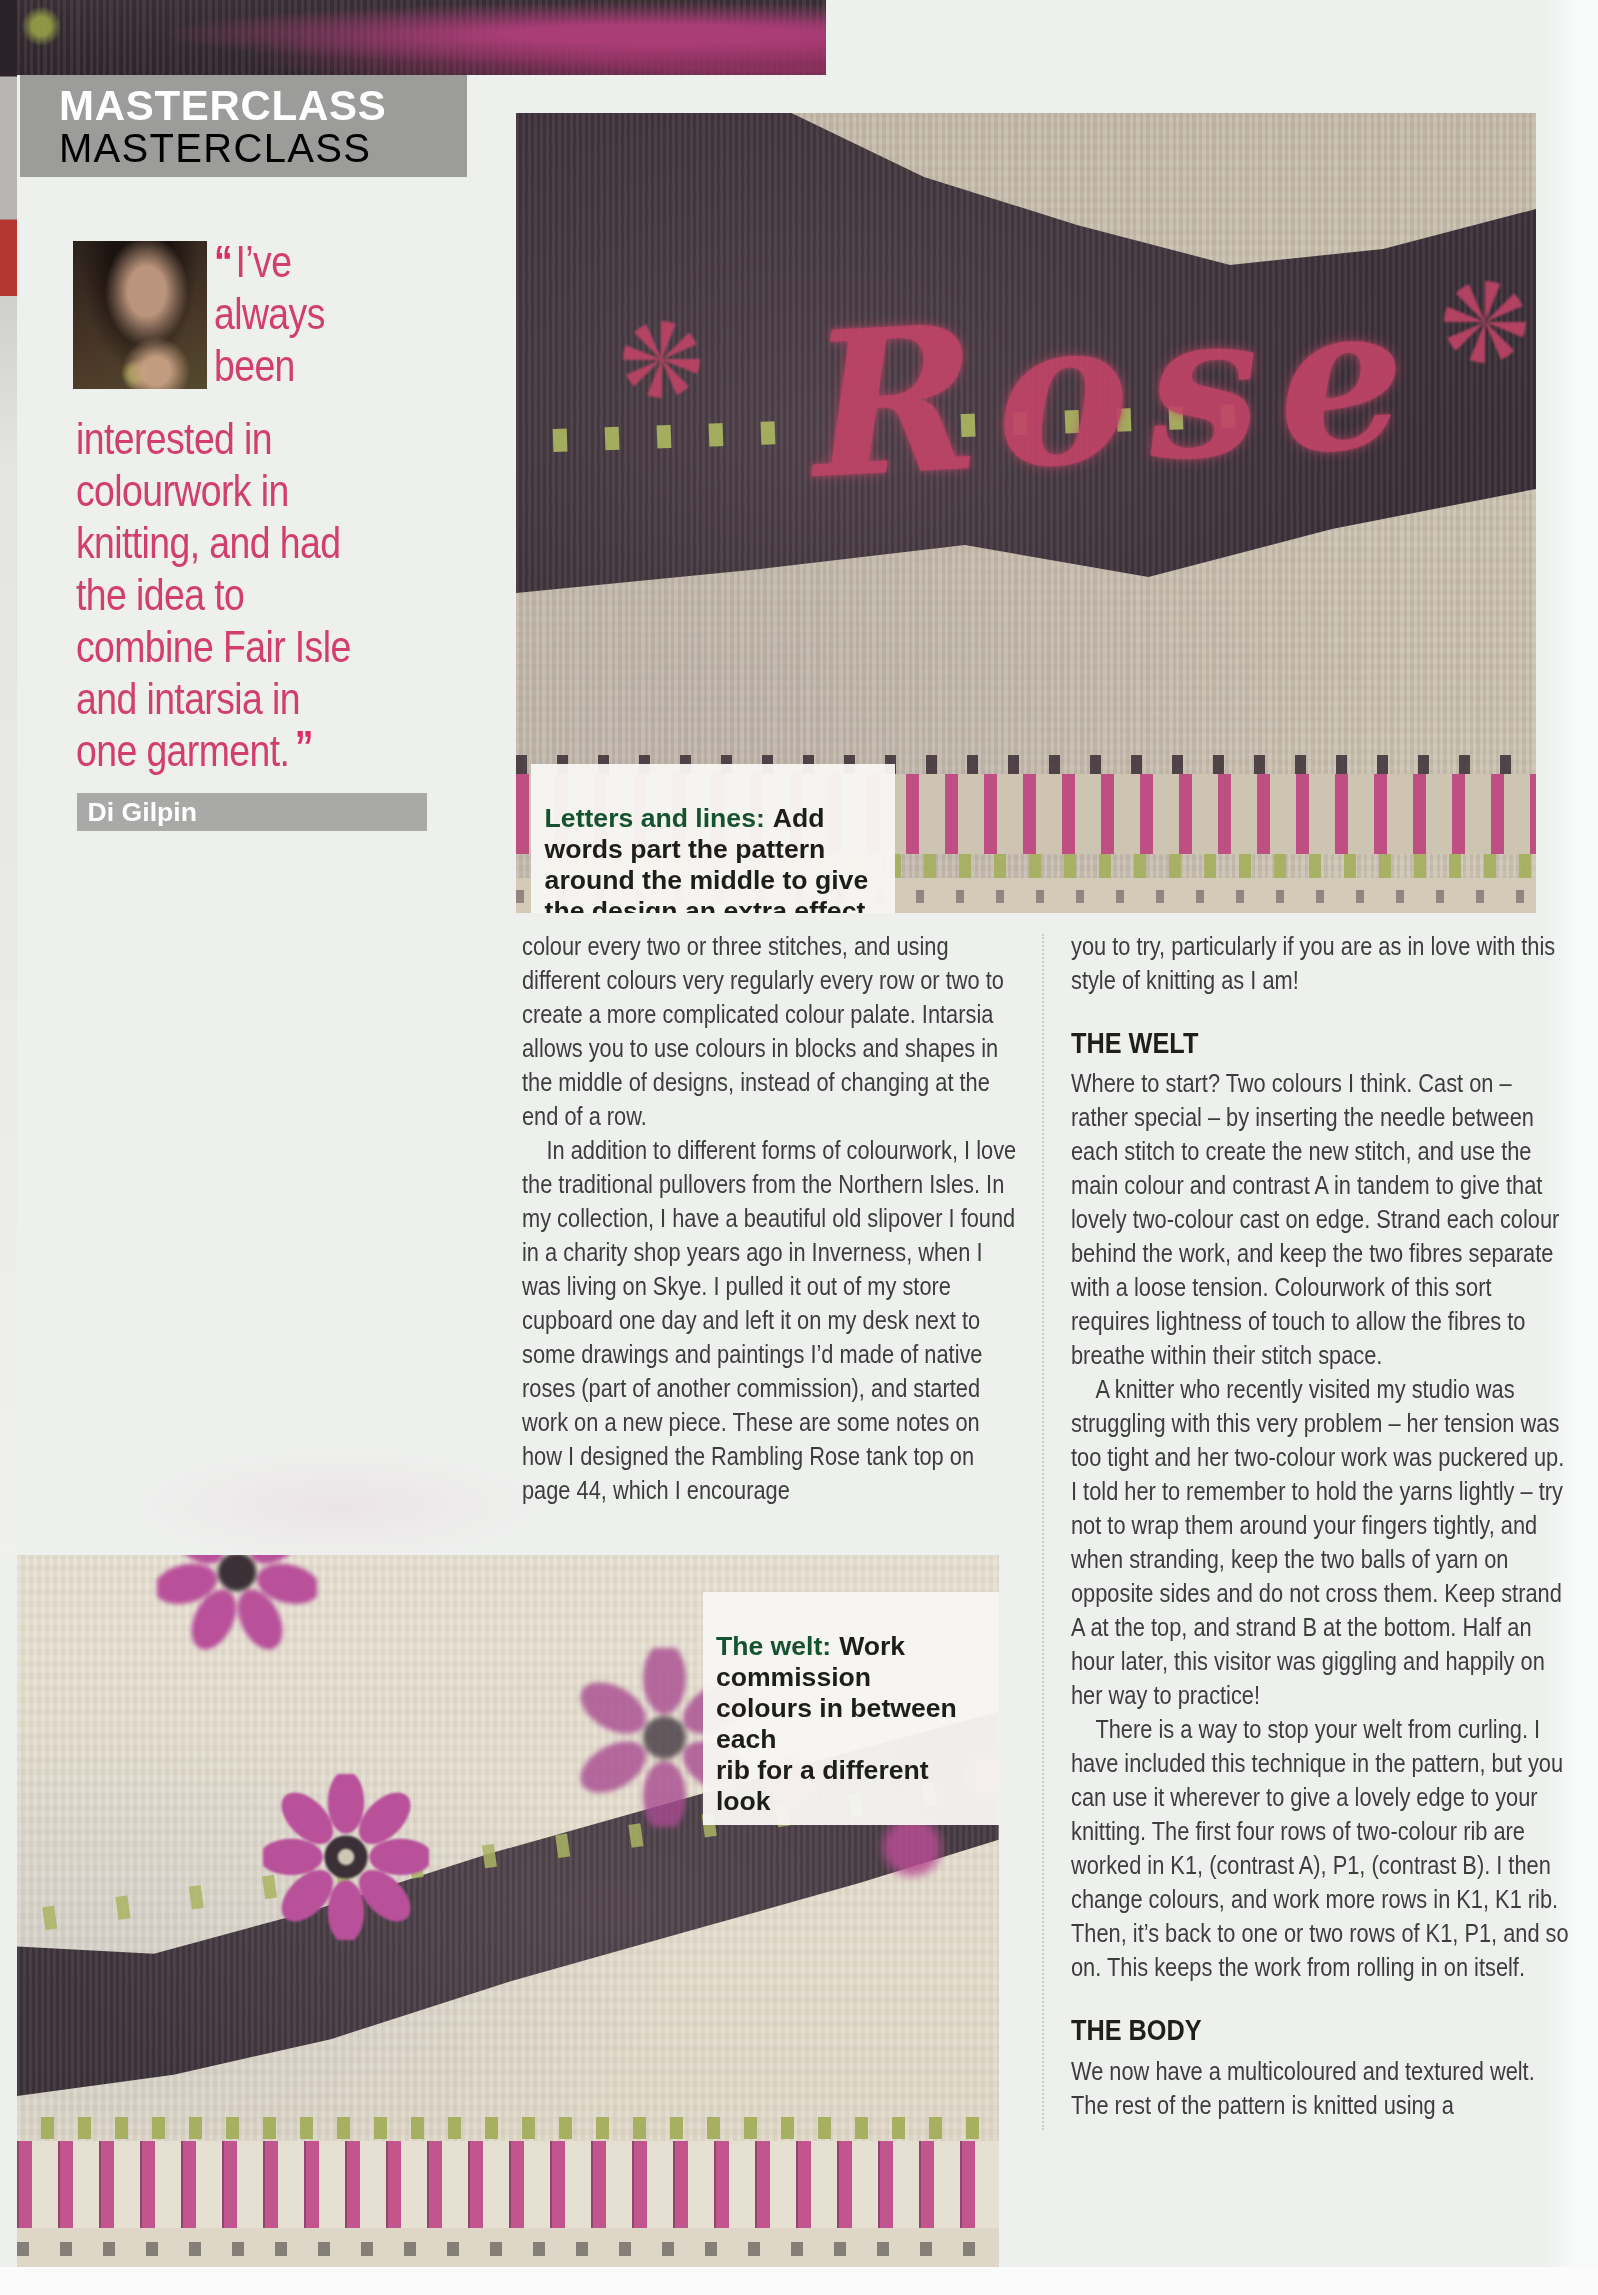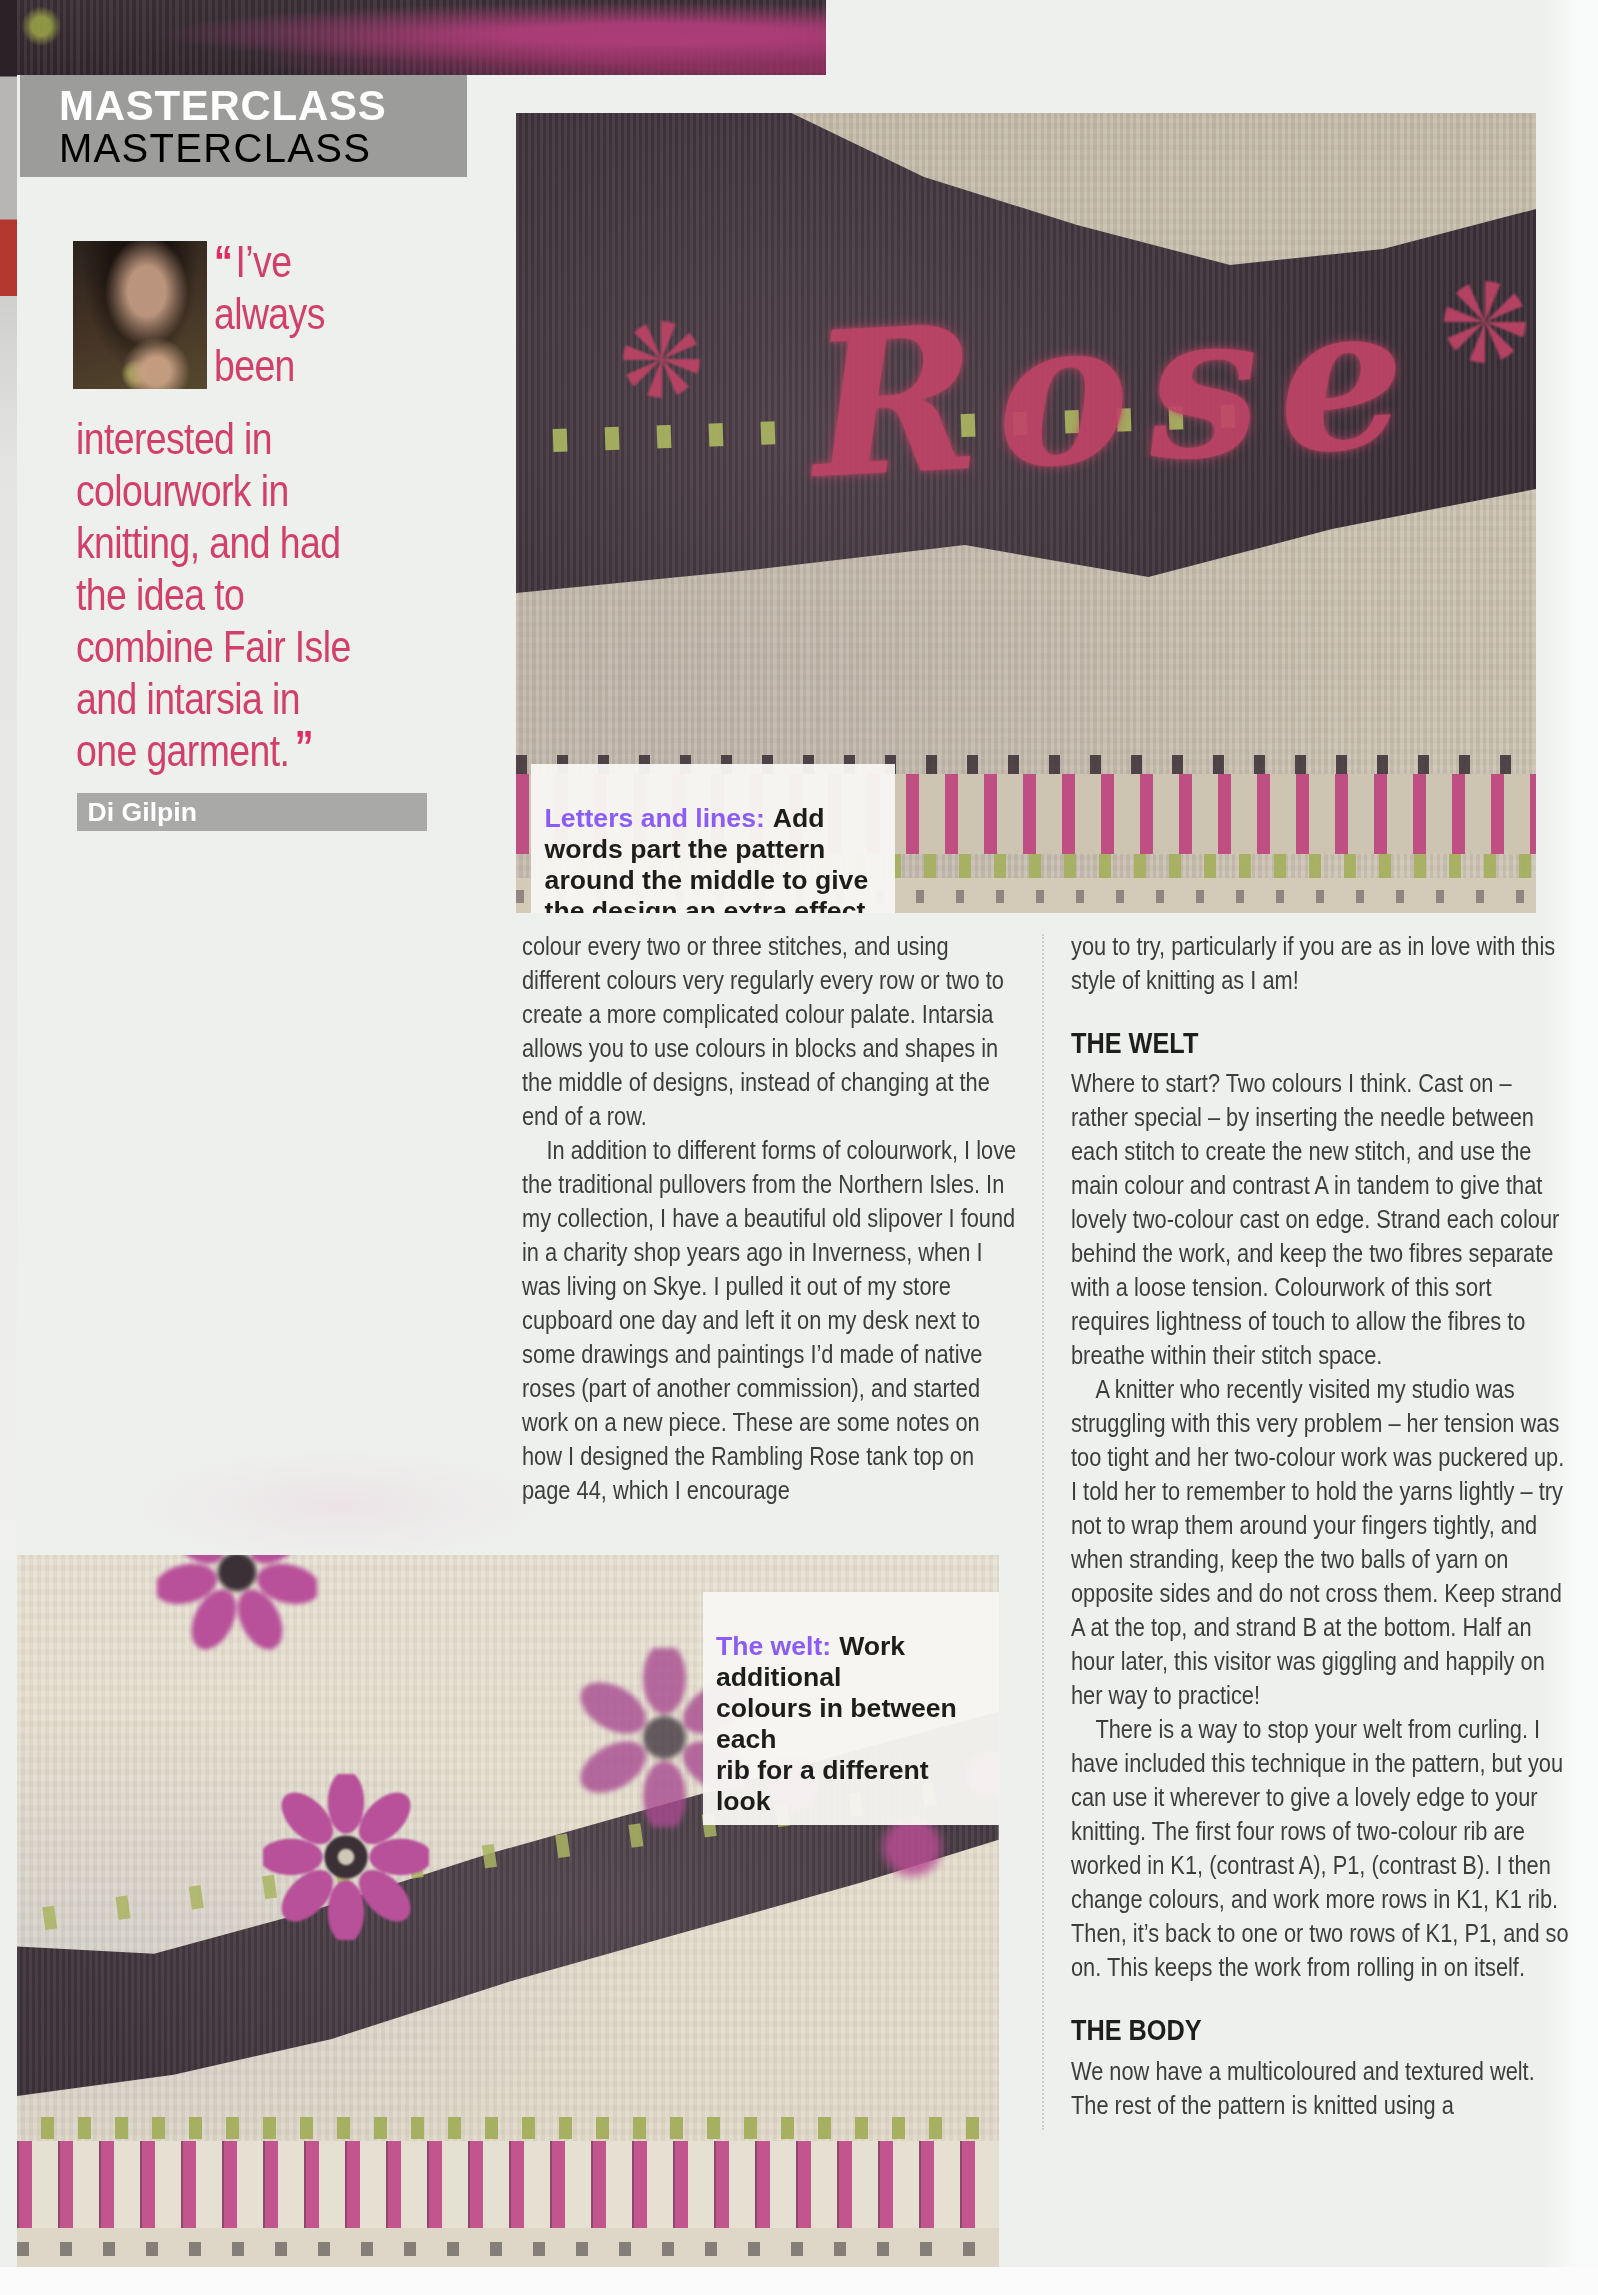--- a/index.html
+++ b/index.html
@@ -79,21 +79,21 @@
     background:repeating-linear-gradient(90deg,#bf4f82 0 13.3px,#cdc4b2 13.3px 39px);}
   .rib-green{position:absolute;left:0;right:0;top:92.6%;height:3%;filter:blur(0.7px);opacity:.95;
     background:repeating-linear-gradient(90deg,rgba(0,0,0,0) 0 22.6px,#a6b060 22.6px 35px);}
   .hem{position:absolute;left:0;right:0;top:95.6%;bottom:0;background:#d3cab8;}
   .hem-dashes{position:absolute;left:0;right:0;top:35%;height:13.3px;
     background:repeating-linear-gradient(90deg,rgba(90,78,82,.55) 0 8px,rgba(0,0,0,0) 8px 40px);}
 
   
   .caption{position:absolute;background:rgba(247,246,243,.96);padding:8px 13.3px;box-sizing:border-box;
     font-size:26.6px;font-weight:700;line-height:31px;color:#1d1d1b;white-space:pre-line;}
-  .cap-label{color:#8b5cf6;margin-right:8px;}
+  .cap-label{color:#14532d;margin-right:8px;}
   #cap-letters{left:15.3px;top:651px;width:364px;}
   #cap-welt{left:686px;top:37px;width:300px;}
 
   
   .divider{position:absolute;left:1042px;top:934px;height:1196px;width:0;border-left:2.7px dotted #c9cdcb;}
   .col{position:absolute;top:929px;font-size:25px;line-height:34px;transform:scaleX(.872);transform-origin:left top;}
   #col1{left:522px;width:569px;}
   #col2{left:1071px;width:577px;}
   .col p{margin:0;}
   .col p.ind{text-indent:28px;}
@@ -251,20 +251,20 @@
     <div class="blob" style="left:857px;top:259px;width:76px;height:66px;"></div>
     <div class="blob" style="left:944px;top:193px;width:56px;height:53px;"></div>
 
     <div class="welt-green"></div>
     <div class="welt-rib"></div>
     <div class="welt-hem">
         <div class="hem-dashes" style="top:35%;height:14.6px;position:absolute;left:0;right:0;"></div>
       </div>
 
     <div class="caption" id="cap-welt">
-      <span class="cap-label">The welt:</span><span>Work additional
+      <span class="cap-label">The welt:</span><span>Work commission
 colours in between each
 rib for a different look</span>
     </div>
   </div>
 
 </div>
 
 
 </body></html>

